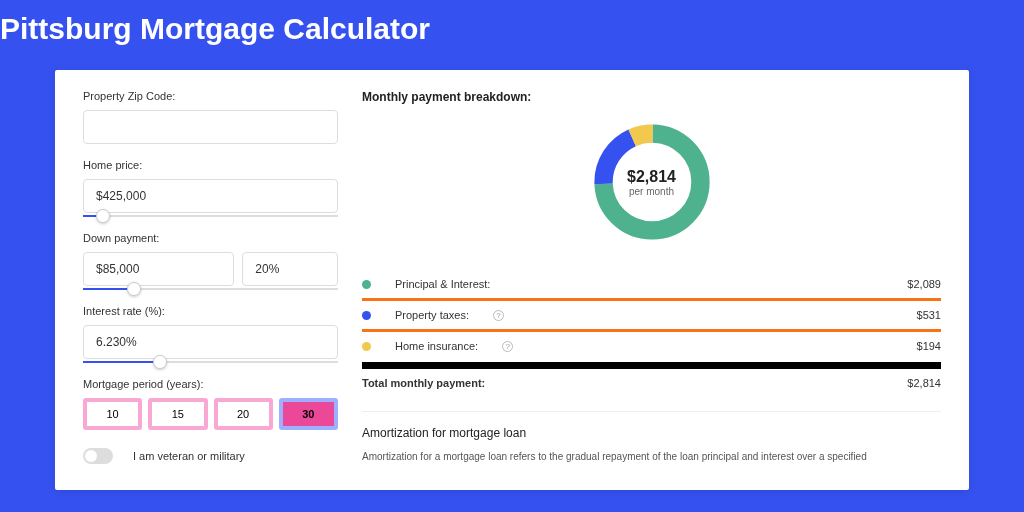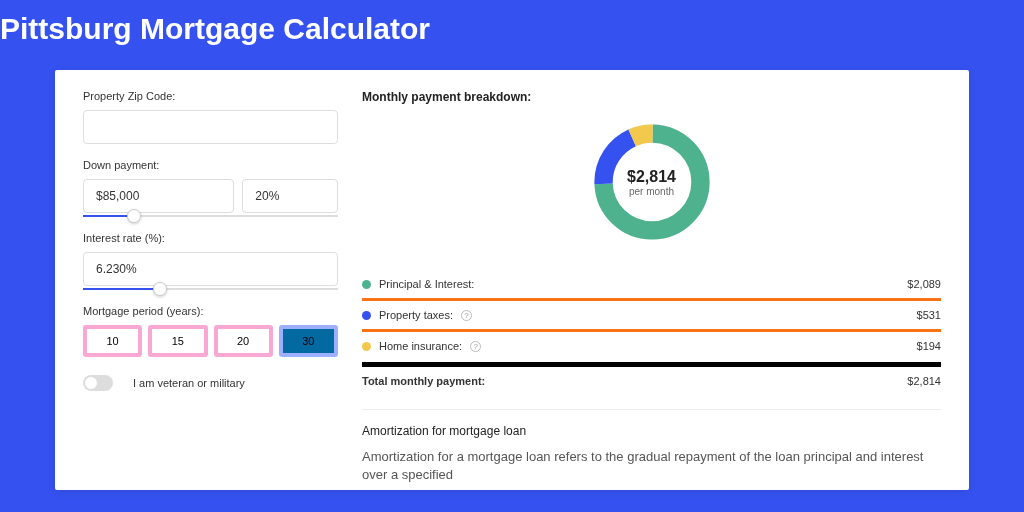--- a/index.html
+++ b/index.html
@@ -14,58 +14,66 @@
 .inp{width:100%;border:1px solid #ddd;border-radius:4px;padding:9px 12px;font-size:12px;color:#333;background:#fff}
 .grp{margin-bottom:15px;position:relative}
 .slider-track{height:2px;background:#ddd;position:relative;margin-top:2px}
 .slider-fill{height:2px;background:#3552f0;position:absolute;top:0;left:0}
 .slider-thumb{width:14px;height:14px;border-radius:50%;background:#fff;border:1px solid #ccc;position:absolute;top:-6px;transform:translateX(-50%);box-shadow:0 1px 3px rgba(0,0,0,.2)}
 .row2{display:flex;gap:8px}
 .row2 .inp:first-child{flex:1.8}
 .row2 .inp:last-child{flex:1}
 .periods{display:flex;gap:6px}
 .period-btn{flex:1;padding:6px 0;font-size:11px;text-align:center;border:4px solid #f9a8d4;border-radius:3px;background:#fff;cursor:pointer}
-.period-btn.active{background:#0369a1;border-color:#9db0ff;font-weight:400}
+.period-btn.active{background:#ec4899;border-color:#9db0ff;font-weight:700}
 .toggle-row{display:flex;align-items:center;gap:20px;margin-top:18px}
 .toggle{width:30px;height:16px;background:#ddd;border-radius:10px;position:relative}
 .toggle::after{content:"";position:absolute;width:12px;height:12px;background:#fff;border-radius:50%;top:2px;left:2px}
 .sec-title{font-size:12px;font-weight:700;color:#222;margin-bottom:14px}
 .donut-wrap{display:flex;justify-content:center;margin:6px 0 24px}
 .donut{width:128px;height:128px;position:relative}
 .donut svg{width:100%;height:100%}
 .donut-center{position:absolute;top:0;left:0;right:0;bottom:0;display:flex;flex-direction:column;align-items:center;justify-content:center}
 .donut-val{font-size:16px;font-weight:700;color:#222}
 .donut-sub{font-size:10px;color:#666}
 .brk-row{display:flex;align-items:center;justify-content:space-between;padding:8px 0;font-size:11px;color:#333}
 .brk-row + .brk-row{border-top:3px solid #f97316}
-.brk-left{display:flex;align-items:center;gap:8px}
+.brk-left{display:flex;align-items:center;gap:24px}
 .dot{width:9px;height:9px;border-radius:50%;flex-shrink:0}
 .brk-val{font-weight:500}
-.brk-row.total{font-weight:700;border-top:5px solid #000000;margin-top:2px}
+.brk-row.total{font-weight:700;border-top:7px solid #000000;margin-top:2px}
 .help{width:11px;height:11px;border:1px solid #bbb;border-radius:50%;display:inline-flex;align-items:center;justify-content:center;font-size:8px;color:#999}
 .amort{border-top:1px solid #eee;margin-top:14px;padding-top:14px}
 .amort-title{font-size:12px;font-weight:400;color:#222;margin-bottom:10px}
-.amort-text{font-size:13px;color:#555;line-height:1.4}
+.amort-text{font-size:10px;color:#555;line-height:1.4}
 </style>
 </head>
 <body>
 
 <div class="header">
   <h1>Pittsburg Mortgage Calculator</h1>
 </div>
 
 <div class="sheet">
   <div class="cols">
     <div class="left">
 
       <div class="grp">
         <label class="lbl">Property Zip Code:</label>
         <input class="inp" value="" style="">
       </div>
 
+      <div class="grp">
+        <label class="lbl">Home price:</label>
+        <input class="inp" value="$425,000" style="">
+        <div class="slider-track">
+          <div class="slider-fill" id="home-fill" style="width: 8%;"></div>
+          <div class="slider-thumb" id="home-thumb" style="left: 8%;"></div>
+        </div>
+      </div>
 
       <div class="grp">
         <label class="lbl">Down payment:</label>
         <div class="row2">
           <input class="inp" value="$85,000" style="">
           <input class="inp" value="20%" style="">
         </div>
         <div class="slider-track">
           <div class="slider-fill" id="down-fill" style="width: 20%;"></div>
           <div class="slider-thumb" id="down-thumb" style="left: 20%;"></div>

